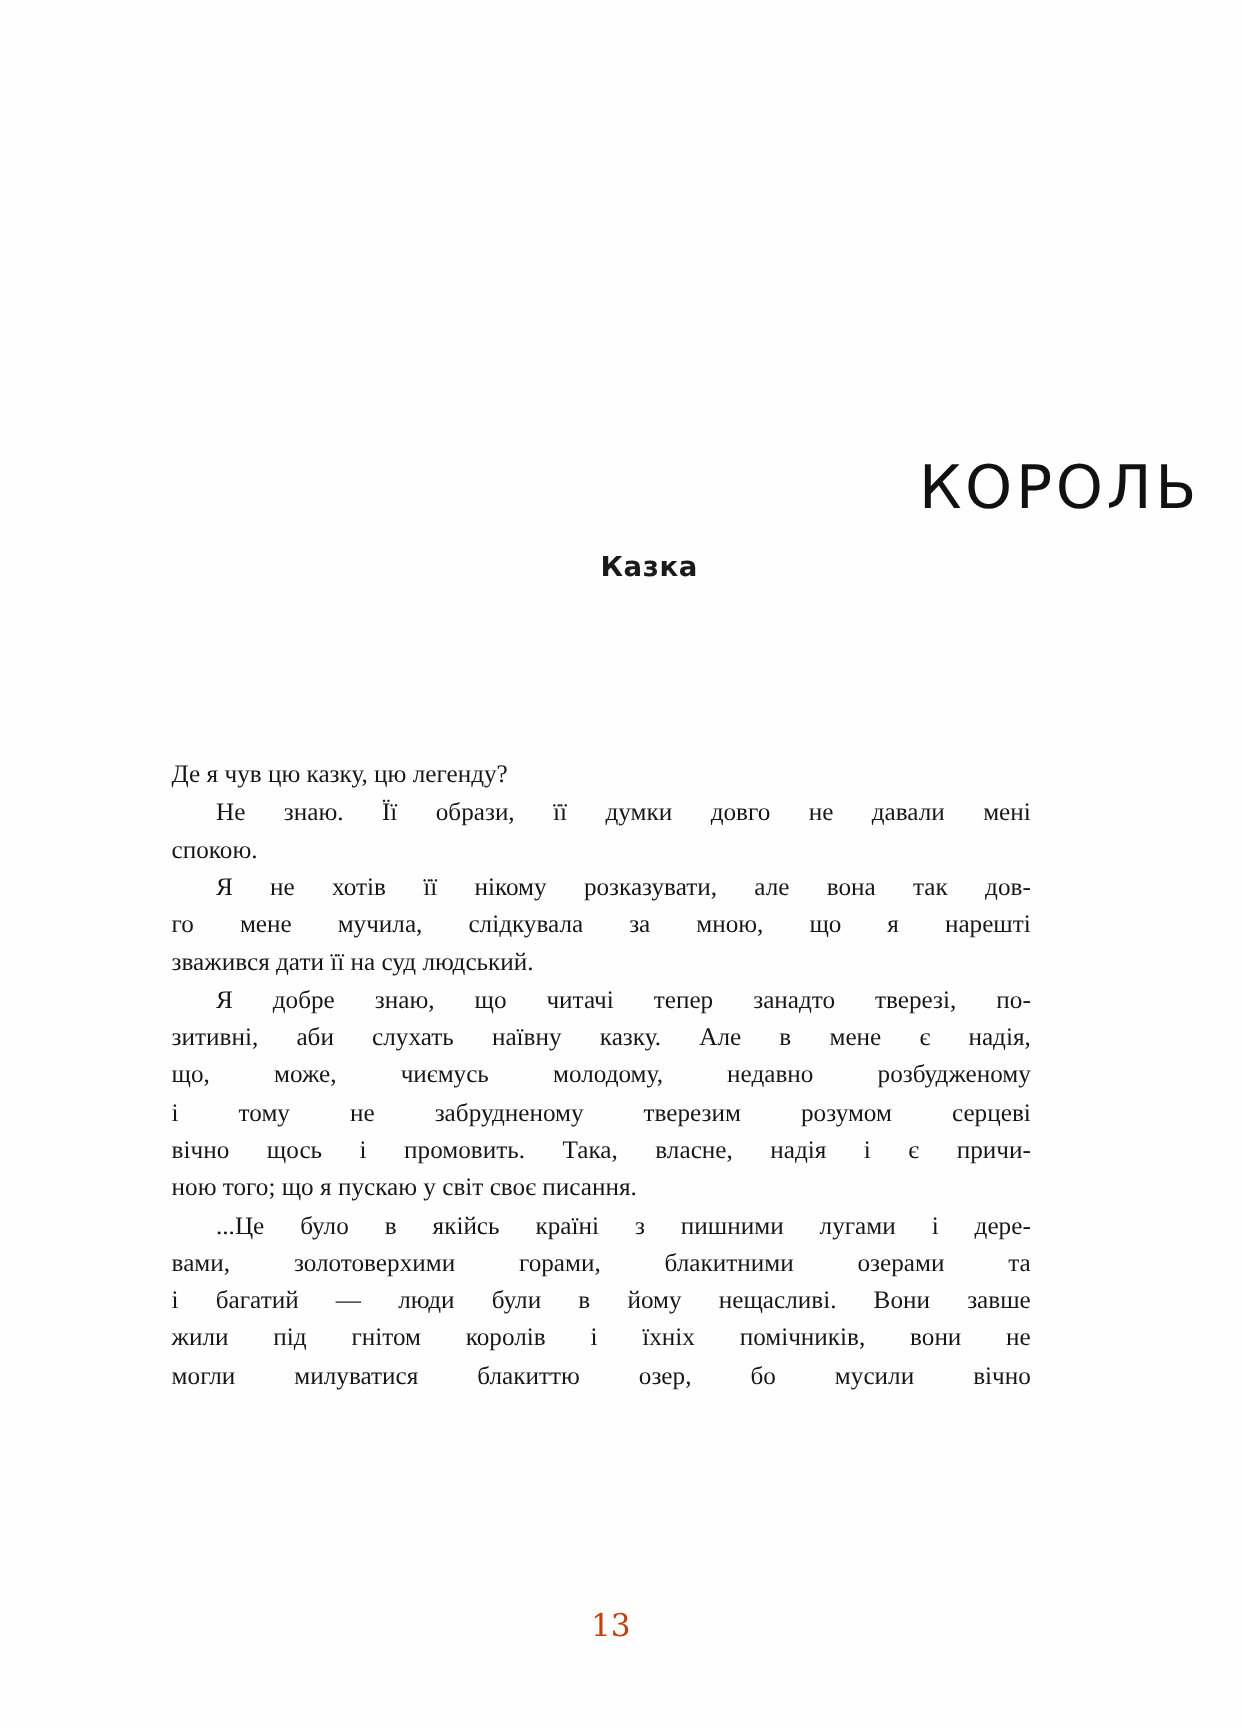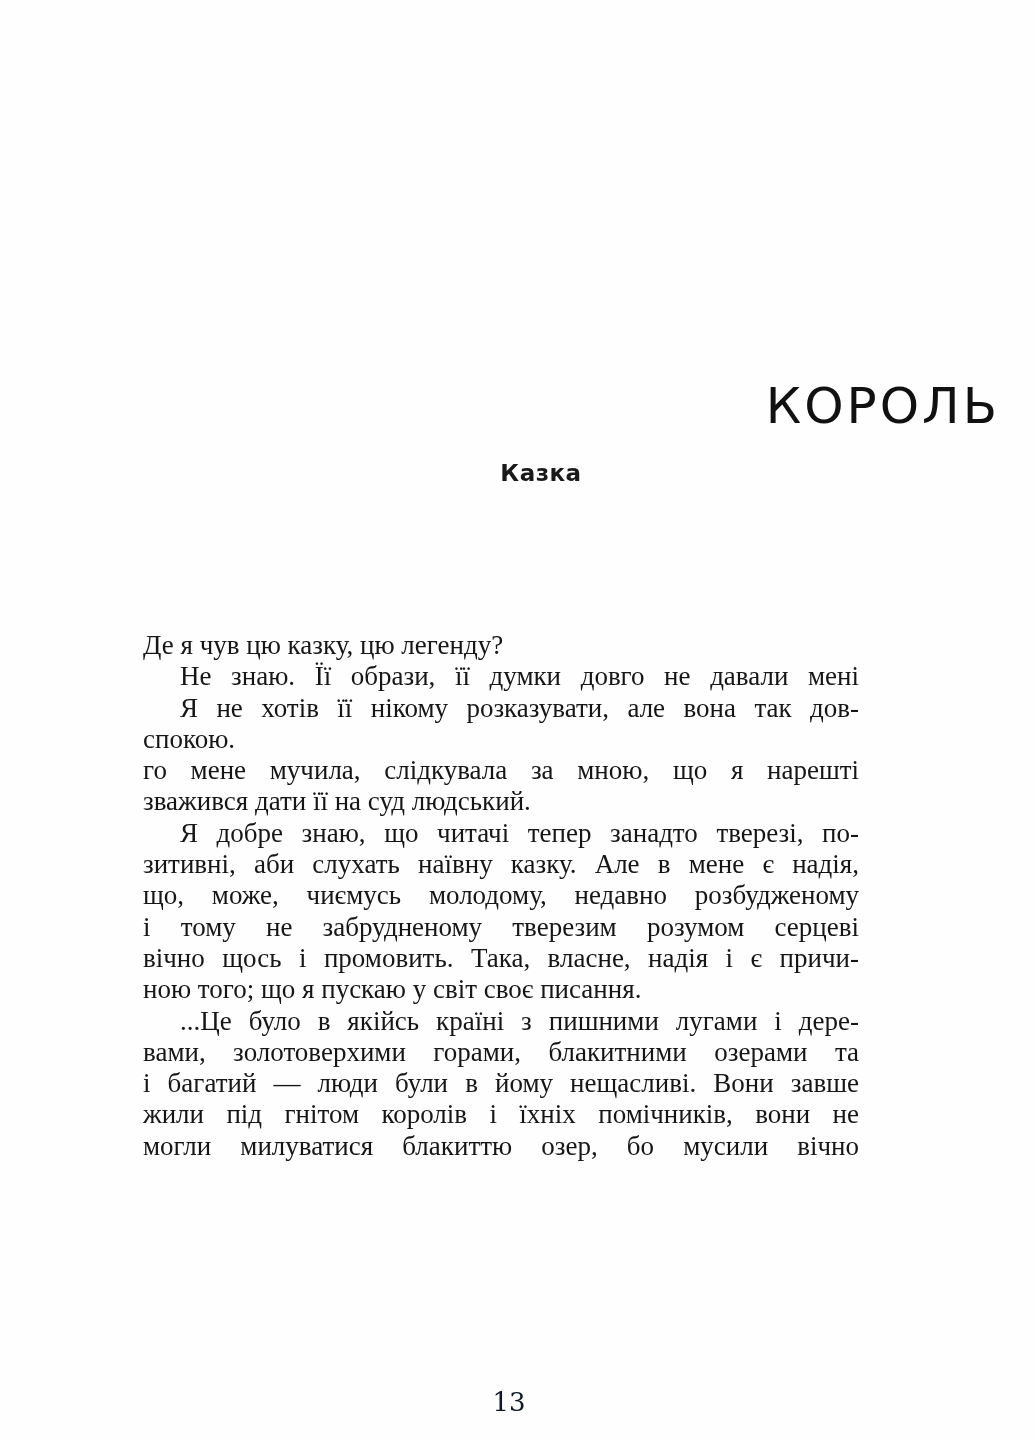--- a/index.html
+++ b/index.html
@@ -48,61 +48,61 @@
       line-height: 34px;
       letter-spacing: 0.5px;
       padding-left: 41px;
     }
     .body-text {
       position: absolute;
       top: 630px;
       left: 143px;
       width: 716px;
       font-family: "Liberation Serif", "DejaVu Serif", serif;
-      font-size: 27px;
+      font-size: 21px;
       line-height: 31.3px;
       color: #161616;
     }
     .body-text .line {
       display: block;
       white-space: nowrap;
       height: 31.3px;
       text-align: justify;
       text-align-last: justify;
     }
     .body-text .line.last {
       text-align-last: left;
     }
     .body-text .line.indent {
       padding-left: 37px;
     }
     .page-number {
       position: absolute;
-      top: 1387px;
+      top: 1340px;
       left: 0;
       width: 1018px;
       text-align: center;
       font-family: "DejaVu Serif", serif;
       font-size: 26px;
-      color: #0f172a;
+      color: #c2410c;
       margin: 0;
     }
   </style>
 </head>
 <body>
 
 <div class="page">
   <h1 class="title">КОРОЛЬ</h1>
   <h2 class="subtitle">Казка</h2>
 
   <div class="body-text">
     <span class="line last">Де я чув цю казку, цю легенду?</span>
     <span class="line indent">Не знаю. Її образи, її думки довго не давали мені</span>
+    <span class="line last">спокою.</span>
     <span class="line indent">Я не хотів її нікому розказувати, але вона так дов-</span>
-    <span class="line last">спокою.</span>
     <span class="line">го мене мучила, слідкувала за мною, що я нарешті</span>
     <span class="line last">зважився дати її на суд людський.</span>
     <span class="line indent">Я добре знаю, що читачі тепер занадто тверезі, по-</span>
     <span class="line">зитивні, аби слухать наївну казку. Але в мене є надія,</span>
     <span class="line">що, може, чиємусь молодому, недавно розбудженому</span>
     <span class="line">і тому не забрудненому тверезим розумом серцеві</span>
     <span class="line">вічно щось і промовить. Така, власне, надія і є причи-</span>
     <span class="line last">ною того; що я пускаю у світ своє писання.</span>
     <span class="line indent">...Це було в якійсь країні з пишними лугами і дере-</span>
     <span class="line">вами, золотоверхими горами, блакитними озерами та</span>

